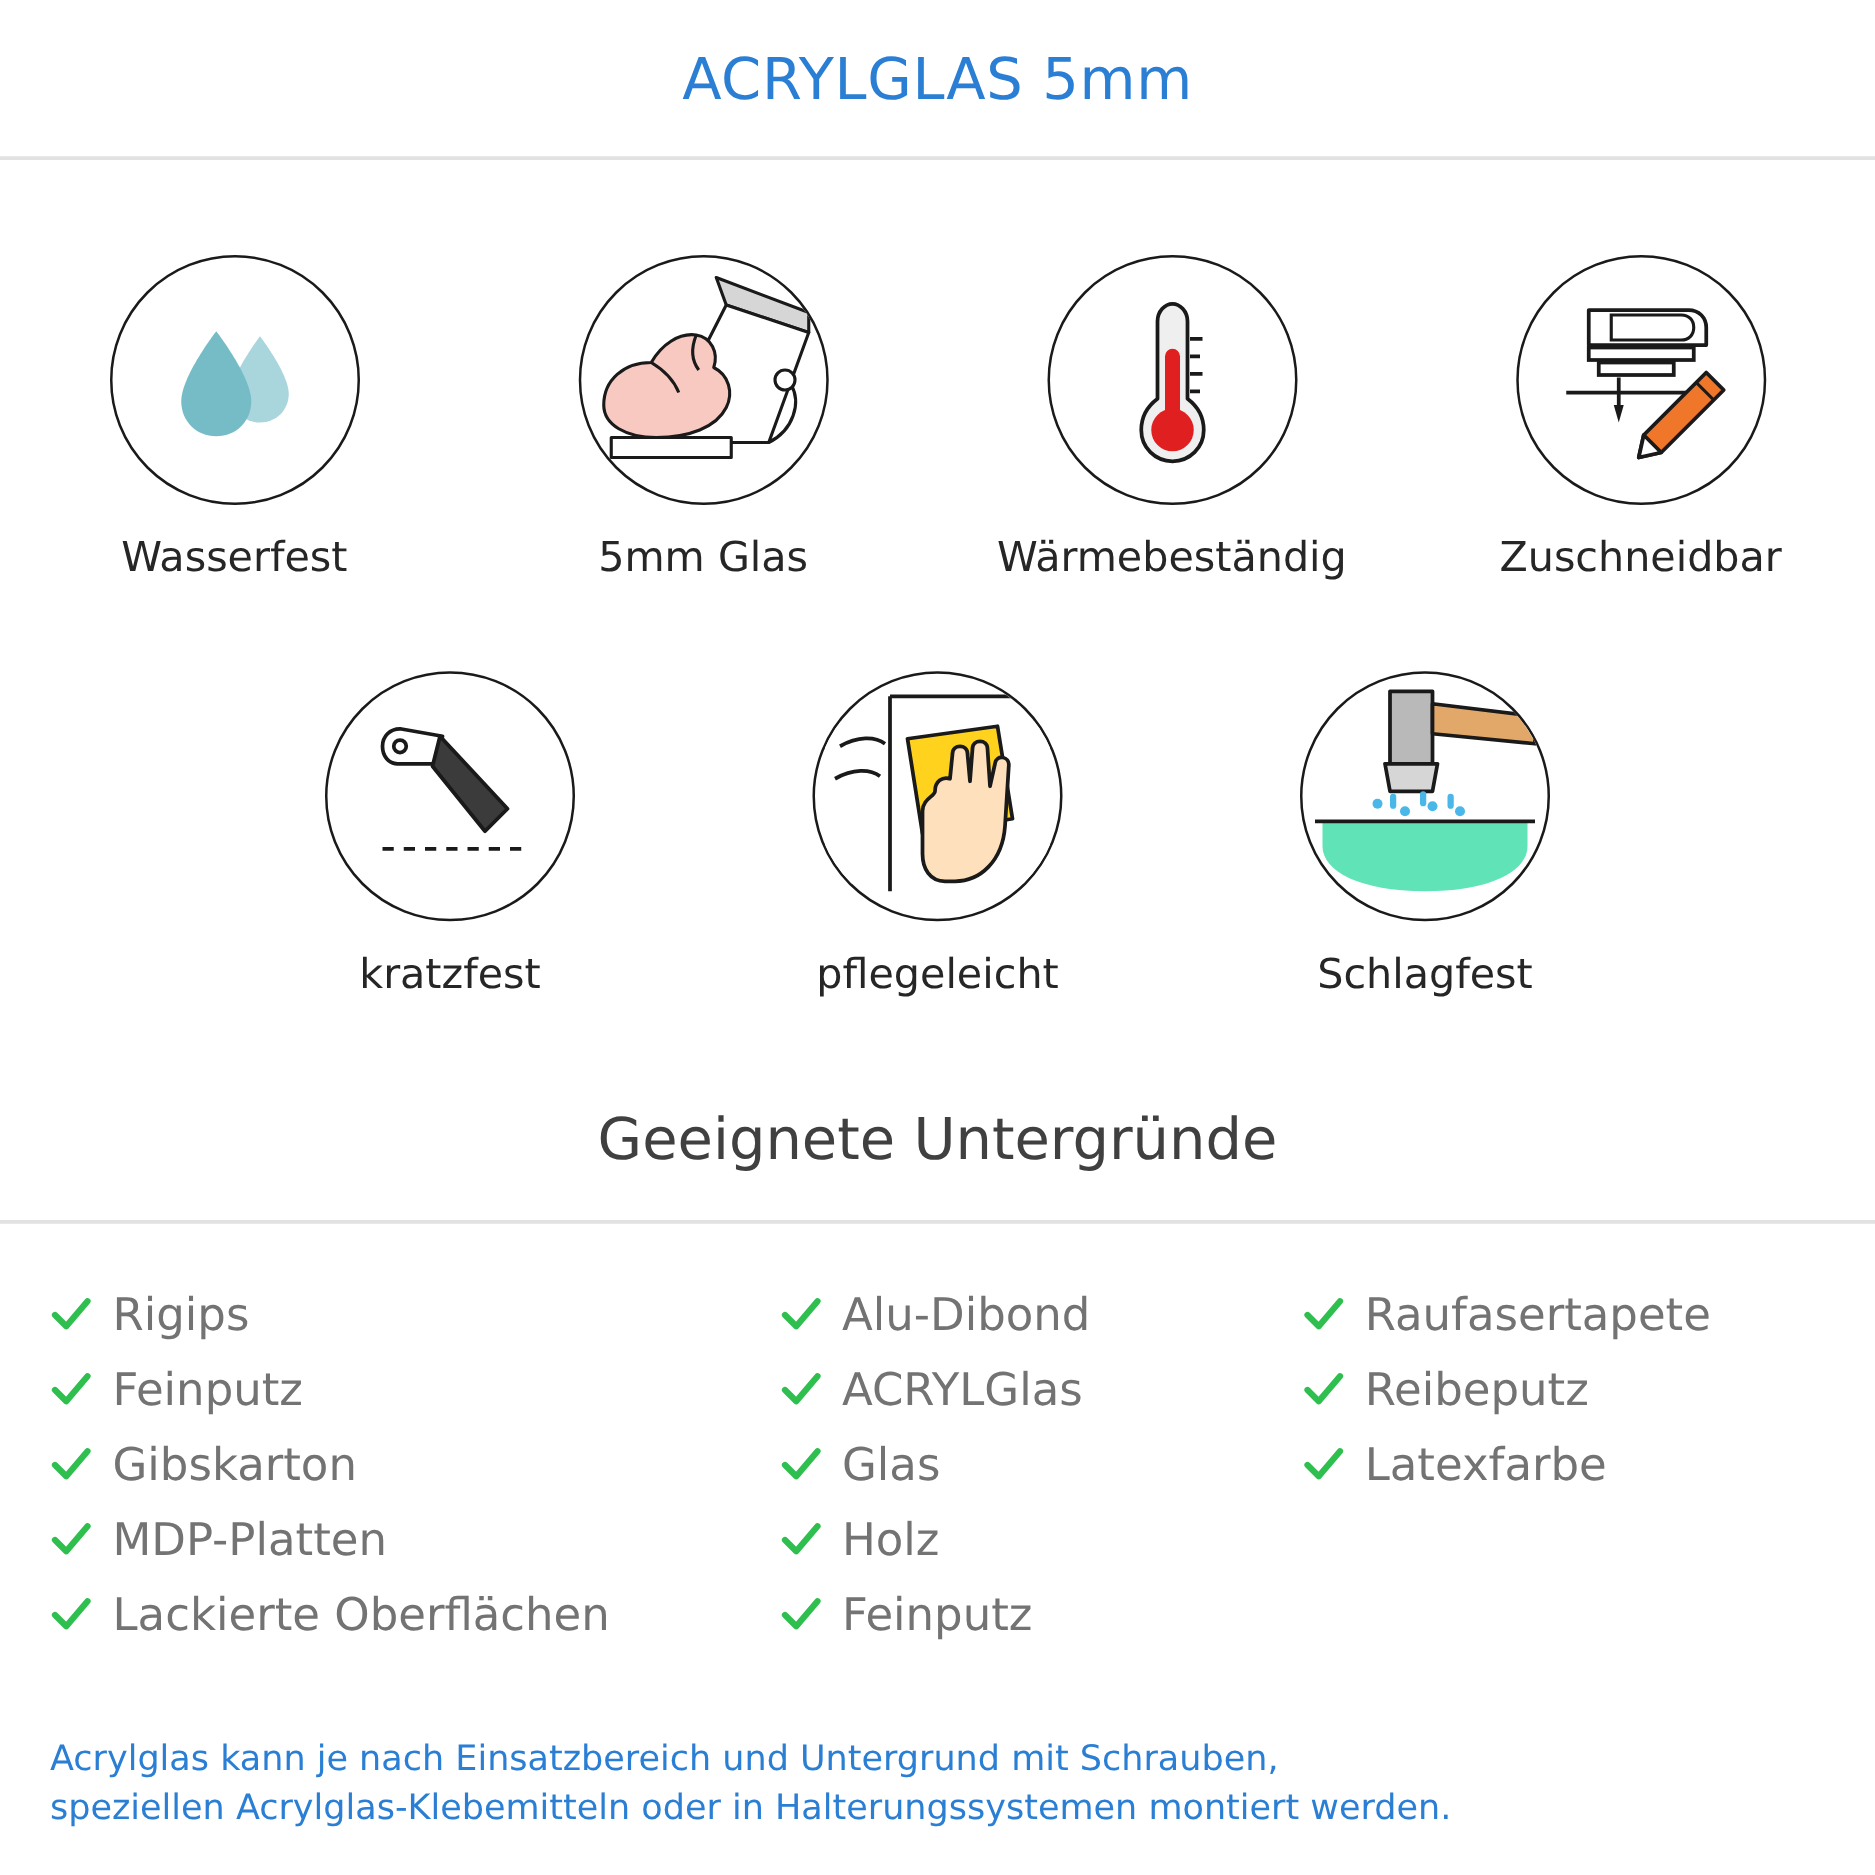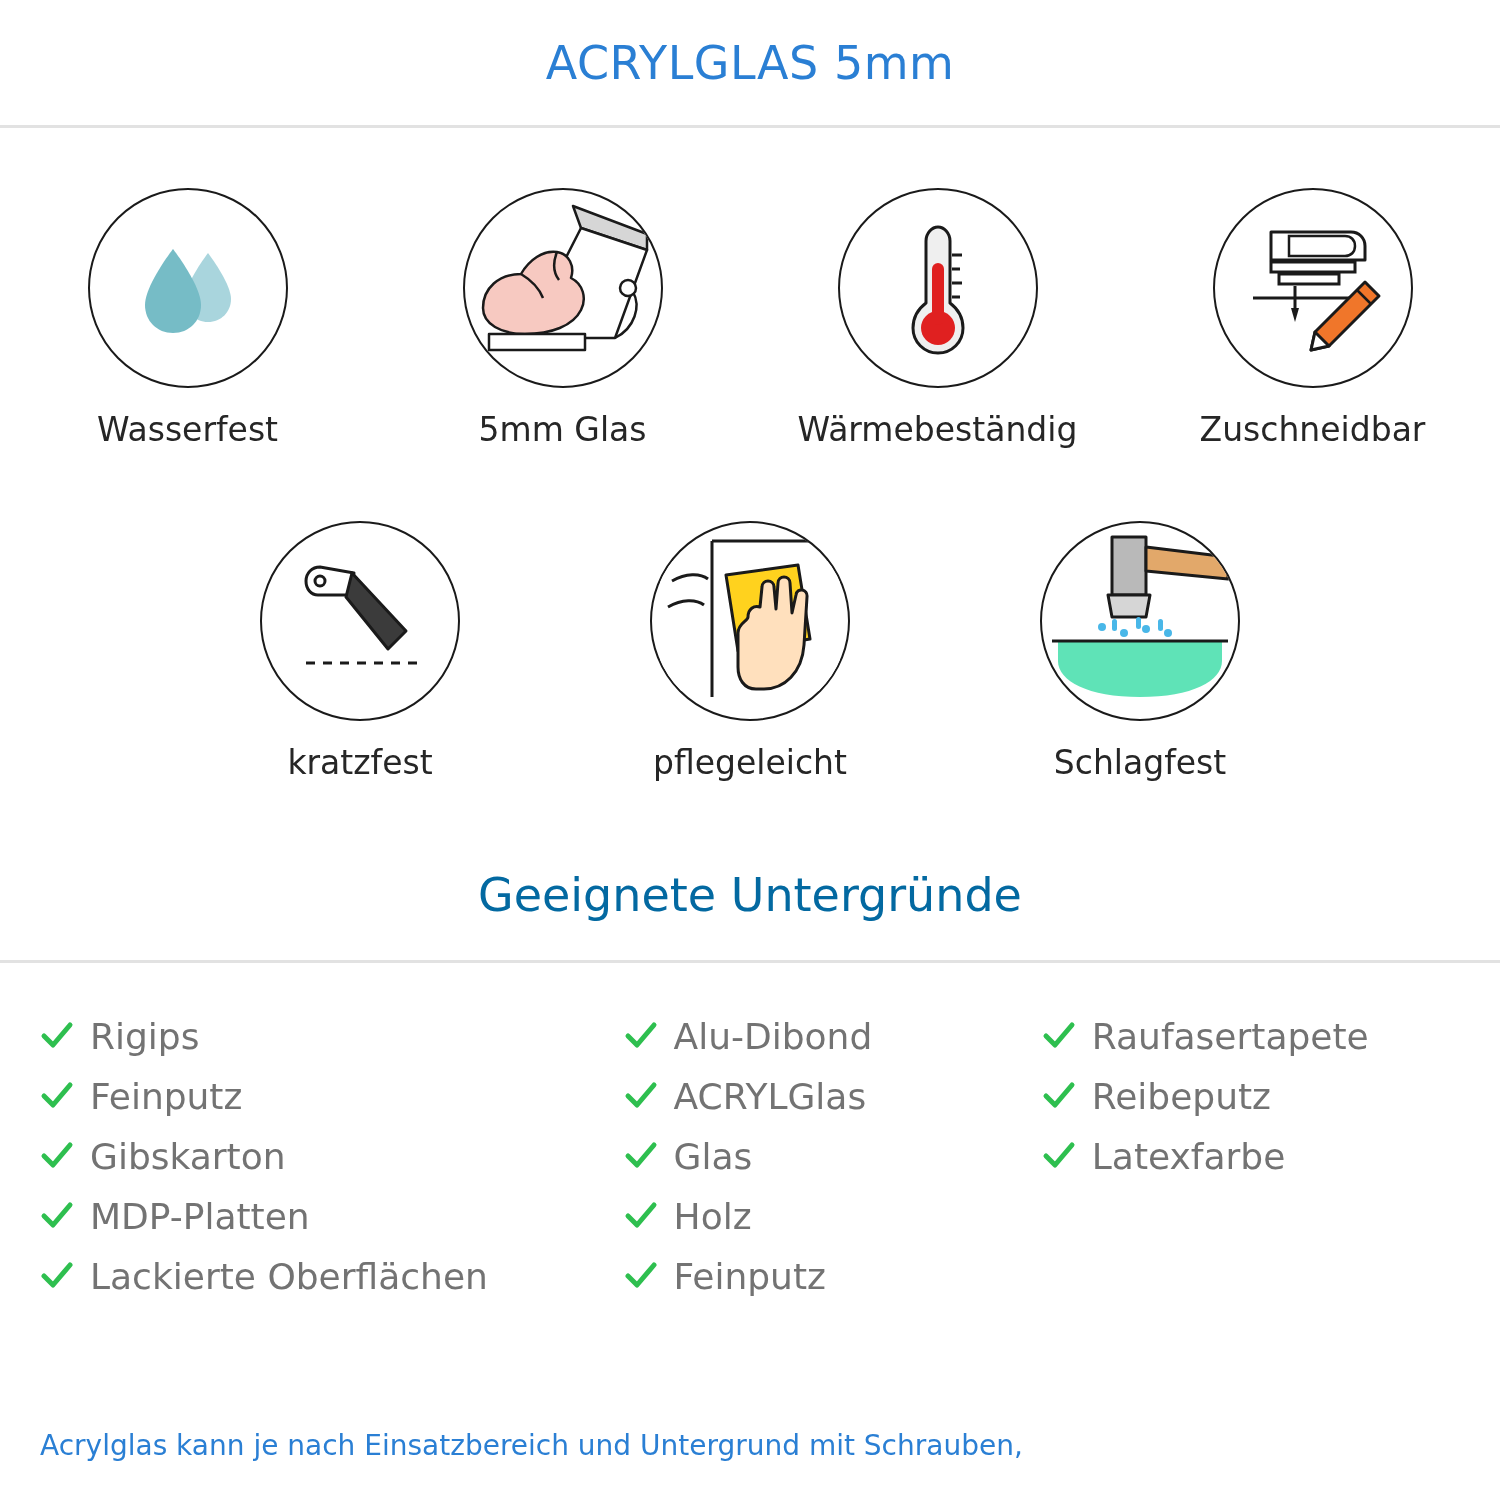--- a/index.html
+++ b/index.html
@@ -32,21 +32,21 @@
   }
   .header-title {
     font-size: 46px;
     color: #2a7fd4;
     letter-spacing: 0.5px;
     font-weight: 400;
   }
 
   
   .features {
-    padding-top: 60px;
+    padding-top: 76px;
   }
   .feature-row {
     display: flex;
     justify-content: center;
   }
   .feature-row.row-1 { gap: 0px; }
   .feature {
     width: 390px;
     display: flex;
     flex-direction: column;
@@ -78,21 +78,21 @@
 
   
   .section-title-wrap {
     margin-top: 86px;
     text-align: center;
     padding-bottom: 38px;
     border-bottom: 3px solid #e2e2e2;
   }
   .section-title {
     font-size: 46px;
-    color: #0369a1;
+    color: #404040;
     font-weight: 400;
   }
 
   
   .checklist {
     display: flex;
     padding: 46px 40px 0 40px;
     box-sizing: border-box;
   }
   .check-col {
@@ -375,15 +375,16 @@
             <path d="M4 17 L13 26 L30 6" fill="none" stroke="#2ebf4f" stroke-width="5" stroke-linecap="round" stroke-linejoin="round"></path>
           </svg>
         <span class="check-text">Latexfarbe</span>
       </div>
     </div>
 
   </div>
 
   <div class="footer-note">
     <div>Acrylglas kann je nach Einsatzbereich und Untergrund mit Schrauben,</div>
+    <div>speziellen Acrylglas-Klebemitteln oder in Halterungssystemen montiert werden.</div>
   </div>
 
 </div>
 
 </body></html>

